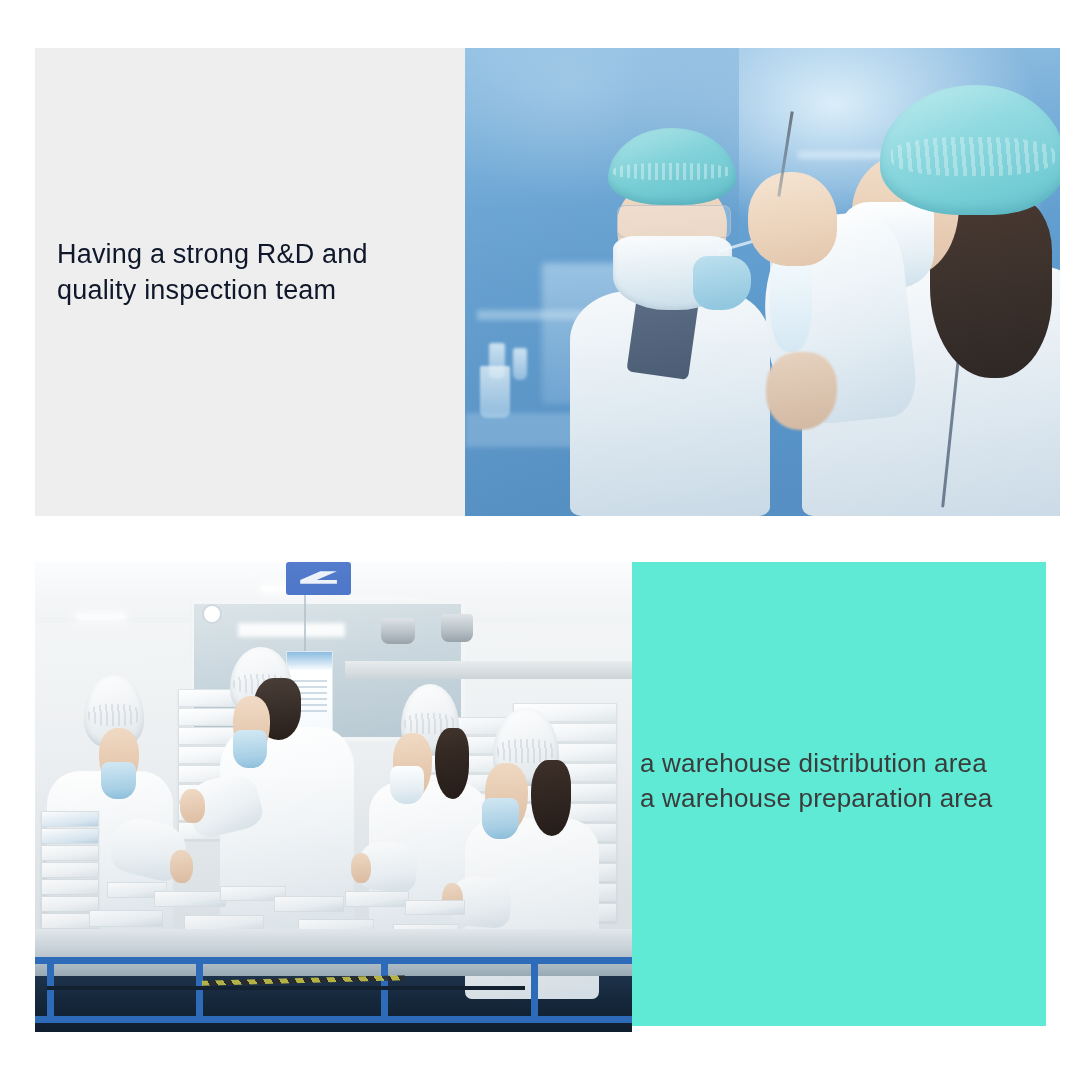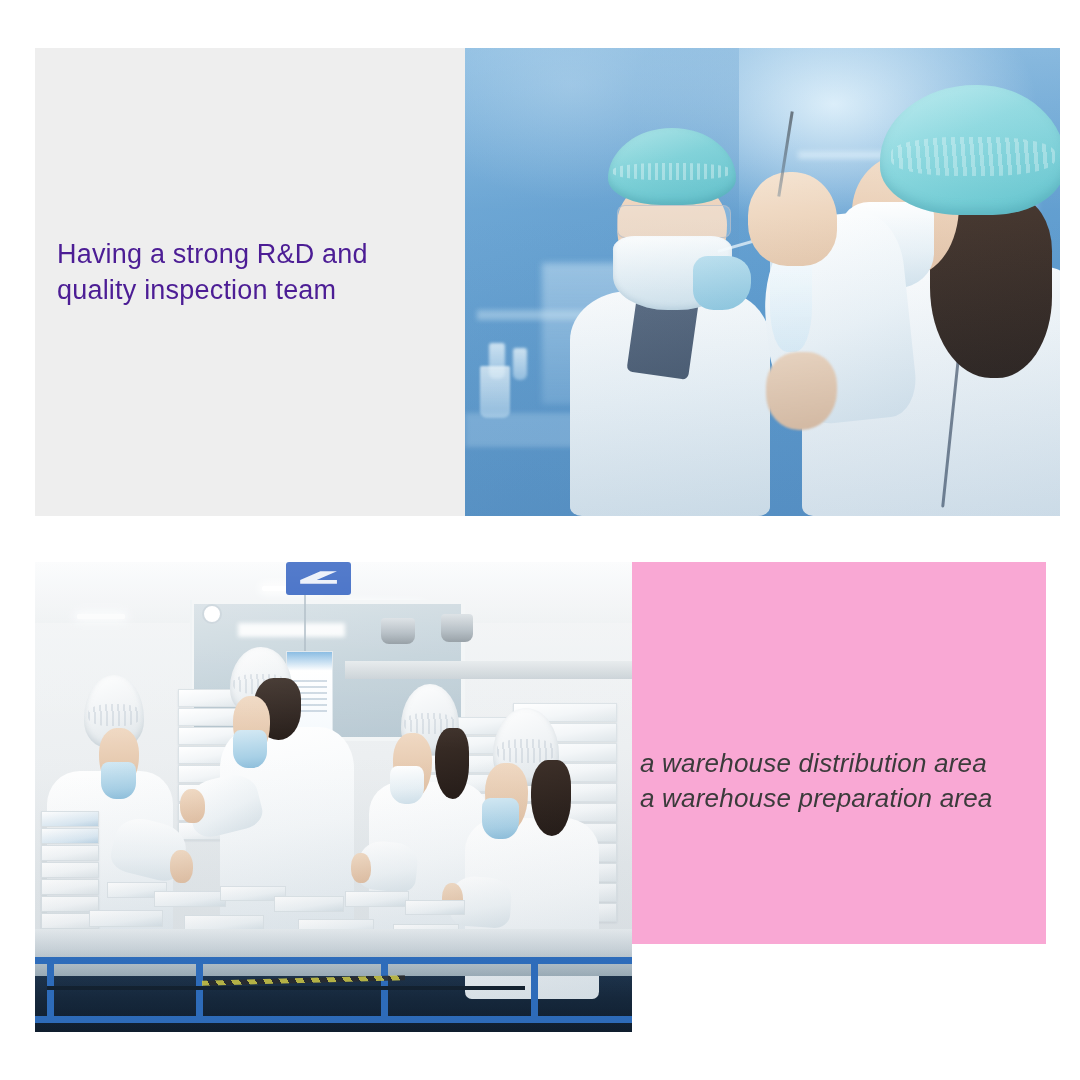--- a/index.html
+++ b/index.html
@@ -29,21 +29,21 @@
     top: 0;
     width: 430px;
     height: 468px;
     background: #eeeeee;
   }
   .caption-top {
     position: absolute;
     left: 22px;
     top: 188px;
     width: 400px;
-    color: #4c1d95;
+    color: #0f172a;
     font-size: 27px;
     line-height: 36px;
     letter-spacing: 0.2px;
     white-space: pre-line;
   }
 
   .photo-top {
     position: absolute;
     left: 430px;
     top: 0;
@@ -285,23 +285,22 @@
     width: 597px;
     height: 470px;
     overflow: hidden;
     background: #e9ecee;
   }
   .panel-gray-bottom {
     position: absolute;
     left: 597px;
     top: 0;
     width: 414px;
-    height: 382px;
-    background: #f9a8d4;
-    font-style: italic;
+    height: 464px;
+    background: #5eead4;
   }
   .caption-bottom {
     position: absolute;
     left: 8px;
     top: 184px;
     width: 406px;
     color: #3b3b3b;
     font-size: 26px;
     line-height: 35px;
     letter-spacing: 0.2px;

